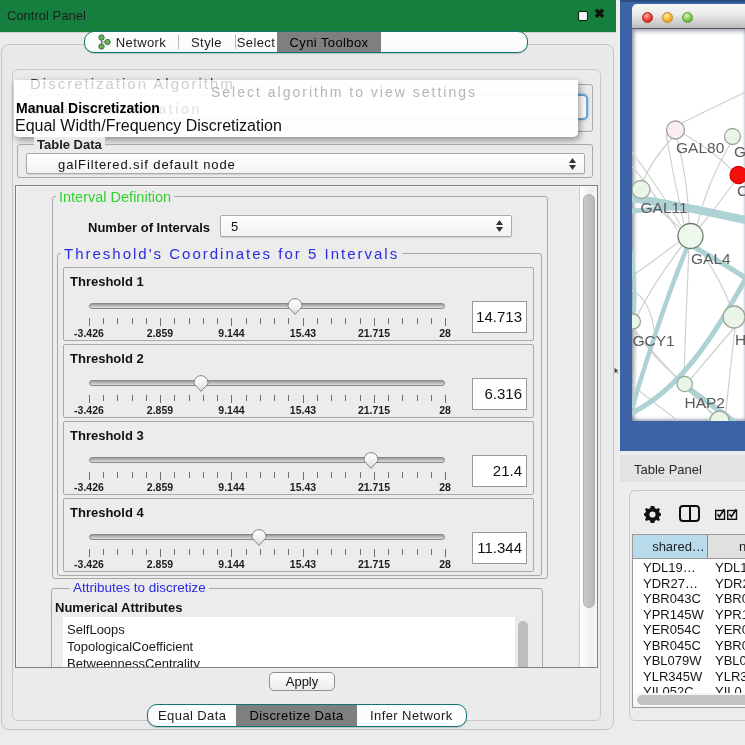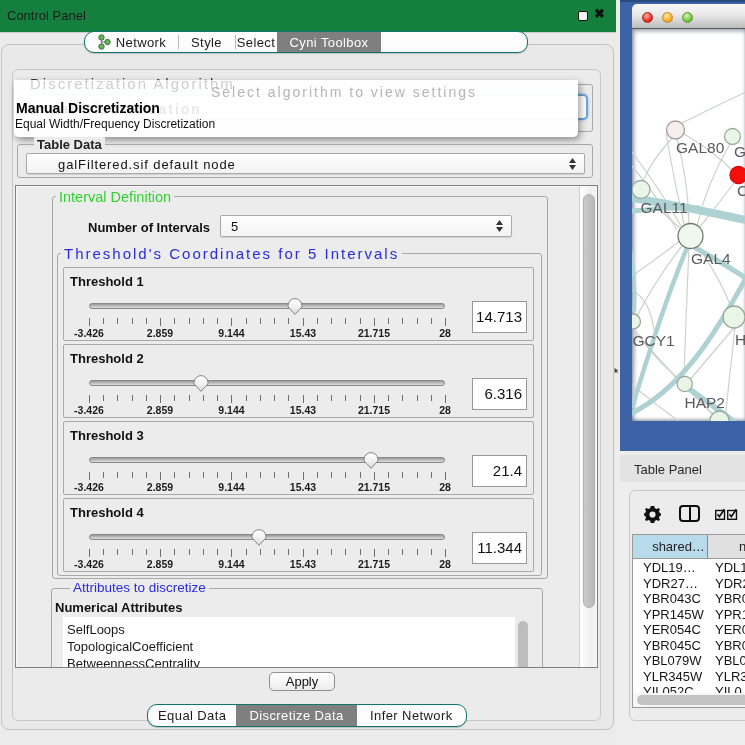--- a/index.html
+++ b/index.html
@@ -20,21 +20,21 @@
   #page{left:12px;top:69px;width:589px;height:652px;background:#ebebeb;
         border:1px solid #c8c8c8;border-radius:6px;box-sizing:border-box;}
   
   .pill{background:#fcfcfc;border:1px solid #0f766e;border-radius:10px;
         box-sizing:border-box;display:flex;overflow:hidden;
         box-shadow:0 1px 1px rgba(0,0,0,0.18);}
   .pill .seg{display:flex;align-items:center;justify-content:center;
              font-size:13px;letter-spacing:0.4px;color:#1c1c1c;position:relative;}
   .pill .seg.sep::before{content:"";position:absolute;left:0;top:3px;bottom:3px;
              width:1px;background:#b9b9b9;}
-  .pill .seg.dark{background:#7f7f7f;color:#ffffff;}
+  .pill .seg.dark{background:#7f7f7f;color:#000000;}
   #tabs-top{left:84px;top:31px;width:444px;height:22px;}
   #tabs-bottom{left:147px;top:704px;width:320px;height:23px;}
   
   .group{border:1px solid #a8a8a8;border-radius:3px;box-sizing:border-box;}
   .gtitle{position:absolute;background:#ebebeb;padding:0 3px;white-space:nowrap;}
   
   .combo{background:linear-gradient(#ffffff,#f2f2f2);border:1px solid #ababab;
          border-radius:2px;box-sizing:border-box;box-shadow:0 1px 1px rgba(0,0,0,0.12);}
   .combo .txt{position:absolute;left:10px;top:3px;font-size:13px;color:#111;}
   .light{width:11px;height:11px;border-radius:50%;box-sizing:border-box;}
@@ -92,21 +92,21 @@
 
     <div id="overlay" class="abs" style="left:14px;top:80px;width:564px;height:57px;
          background:rgba(255,255,255,0.97);border-radius:0 0 5px 5px;
          box-shadow:2px 3px 7px rgba(0,0,0,0.4);"></div>
     <div class="abs" style="left:14px;top:80px;width:564px;height:14px;overflow:hidden;">
       <span style="position:absolute;left:16px;top:-5px;font-size:15px;letter-spacing:2px;color:#cfcfcf;white-space:nowrap;">Discretization Algorithm</span>
     </div>
     <div class="abs" style="left:16px;top:101px;font-size:14px;font-weight:bold;letter-spacing:2px;color:#e9e9e9;white-space:nowrap;">Manual Discretization</div>
     <div class="abs" style="left:211px;top:84px;font-size:14px;letter-spacing:2px;color:#b5b5b5;">Select algorithm to view settings</div>
     <div class="abs" style="left:16px;top:100px;font-size:14px;font-weight:bold;color:#000;">Manual Discretization</div>
-    <div class="abs" style="left:15px;top:117px;font-size:12px;color:#111;">Equal Width/Frequency Discretization</div>
+    <div class="abs" style="left:15px;top:117px;font-size:16px;color:#111;">Equal Width/Frequency Discretization</div>
 
     <div class="abs group" style="left:17px;top:144px;width:576px;height:34px;"></div>
     <div class="gtitle" style="left:34px;top:137px;font-size:13px;font-weight:bold;color:#222;">Table Data</div>
     <div class="abs combo" style="left:26px;top:153px;width:559px;height:21px;">
       <span class="txt" style="left:31px;letter-spacing:0.9px;">galFiltered.sif default node</span>
       <svg class="arr" viewBox="0 0 9 16">
           <path d="M4.5 2 L8 7 L1 7 Z" fill="#333"></path>
           <path d="M4.5 14 L8 9 L1 9 Z" fill="#333"></path>
         </svg>
     </div>

